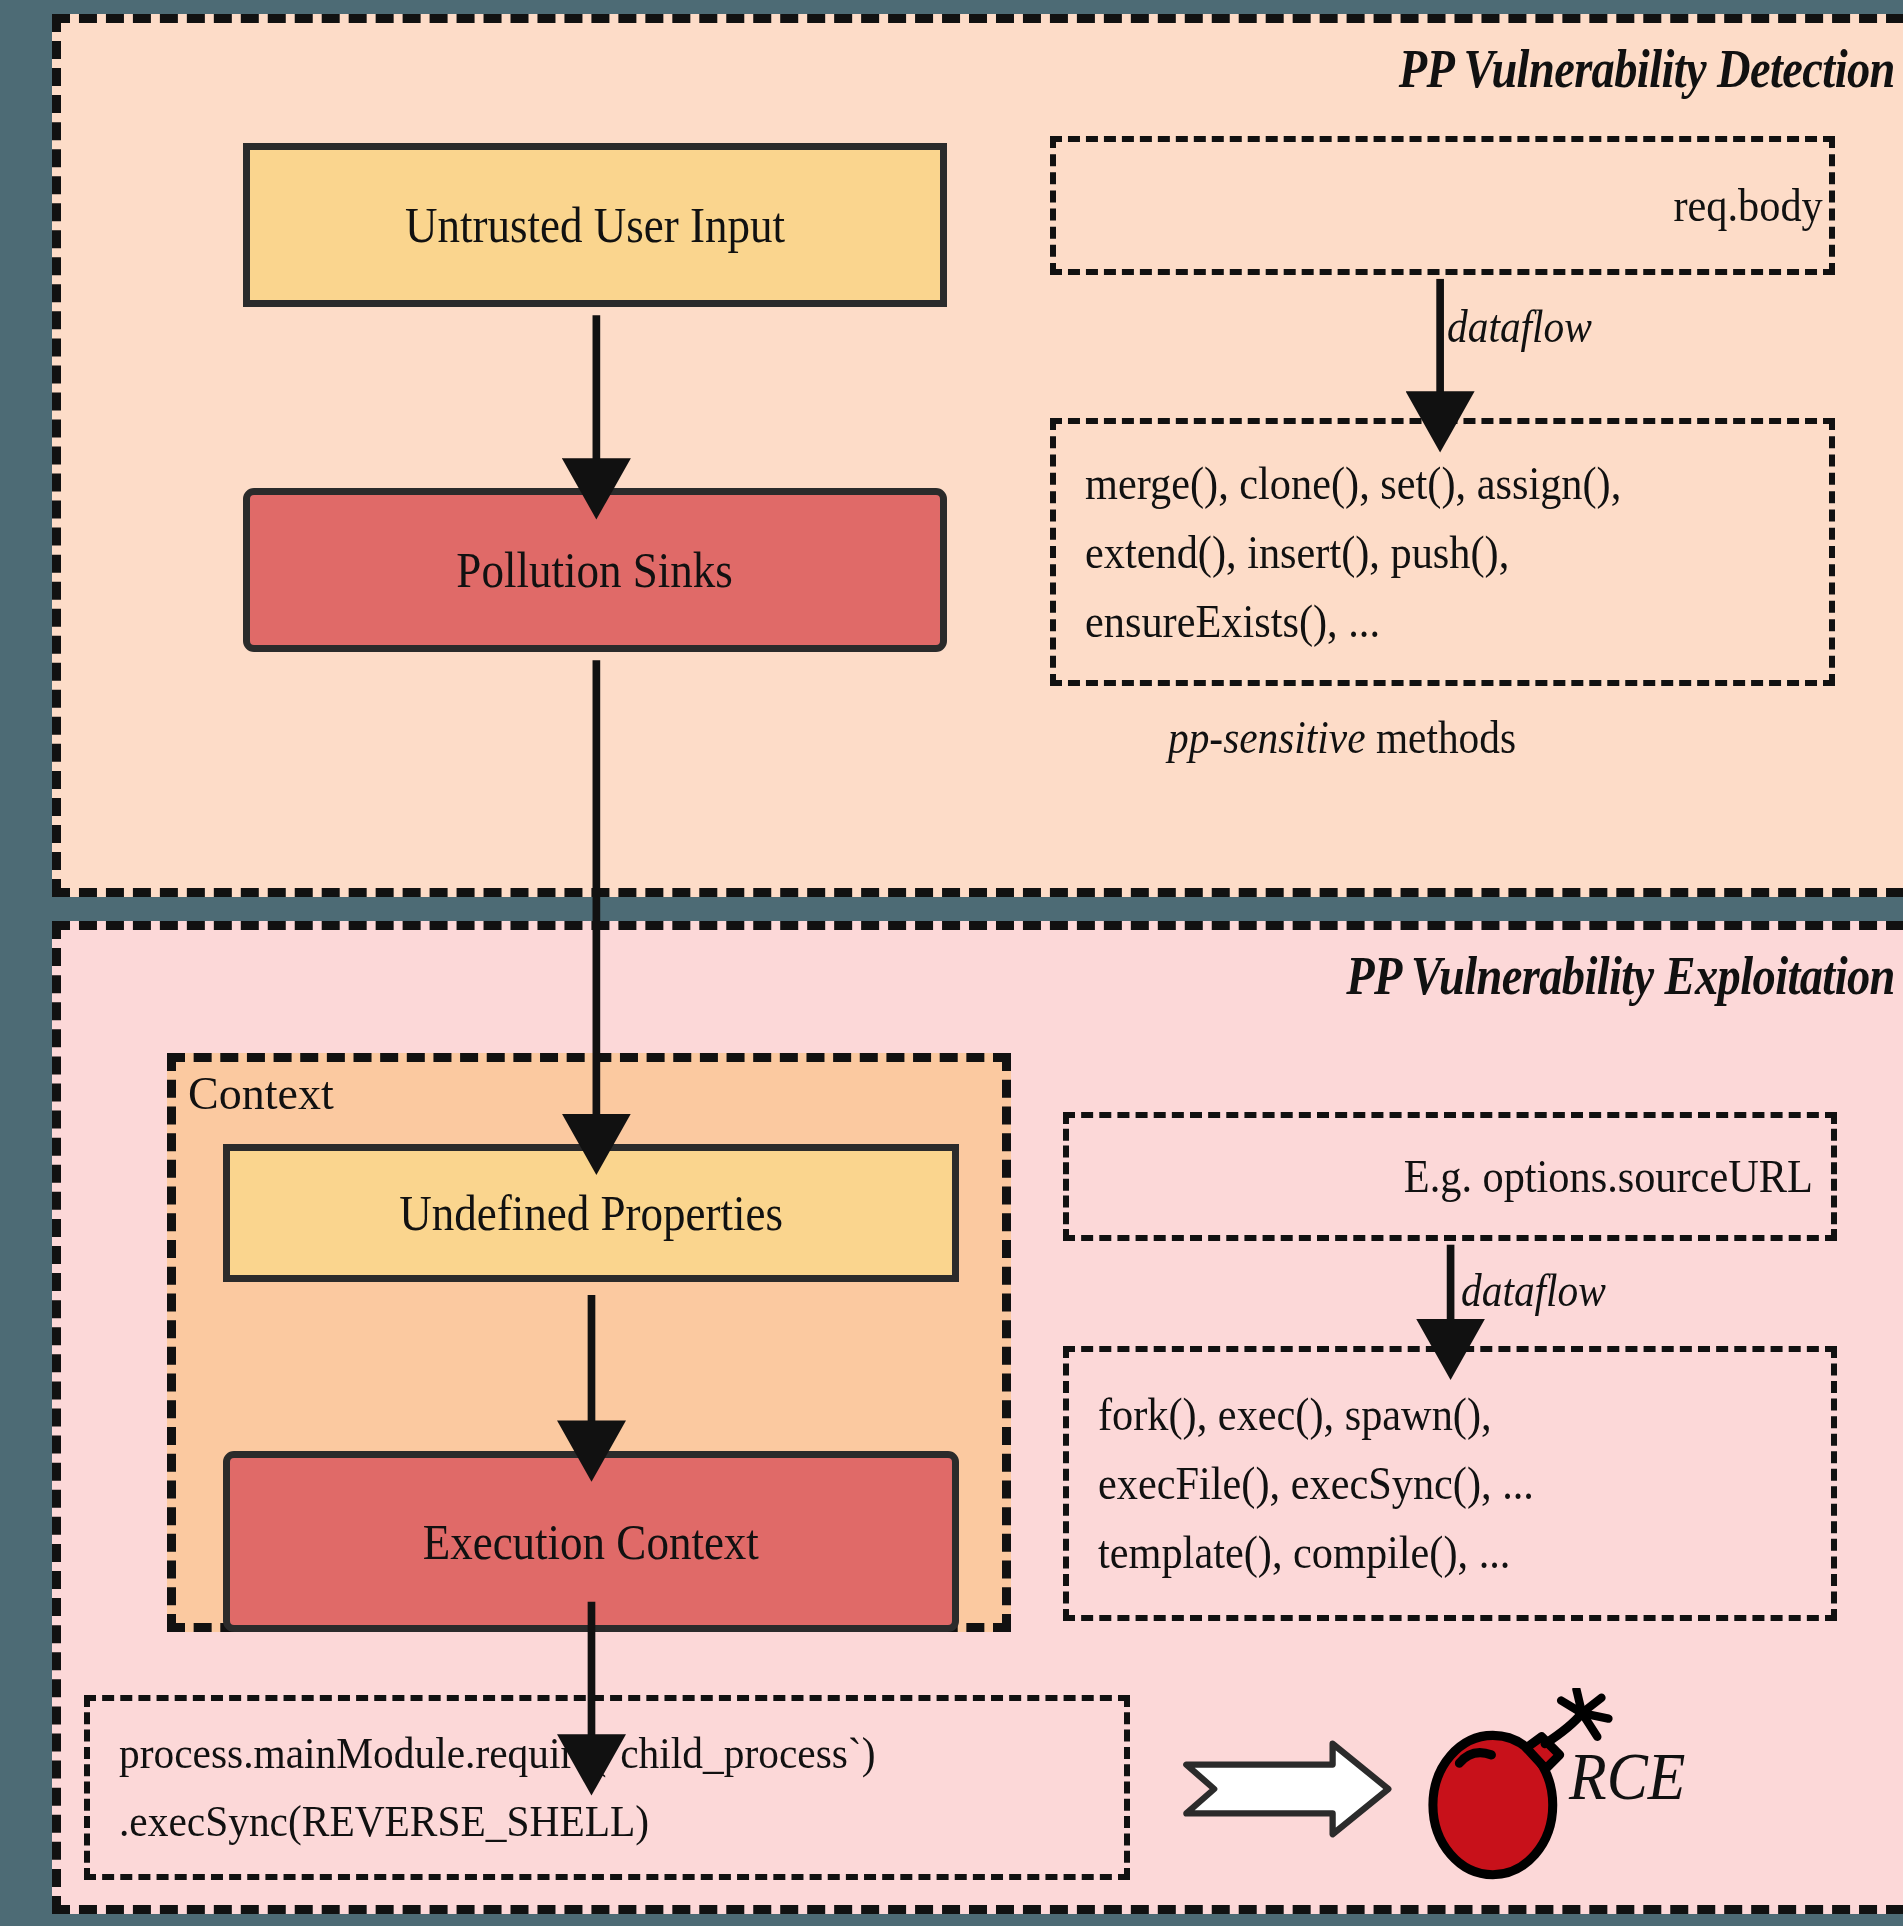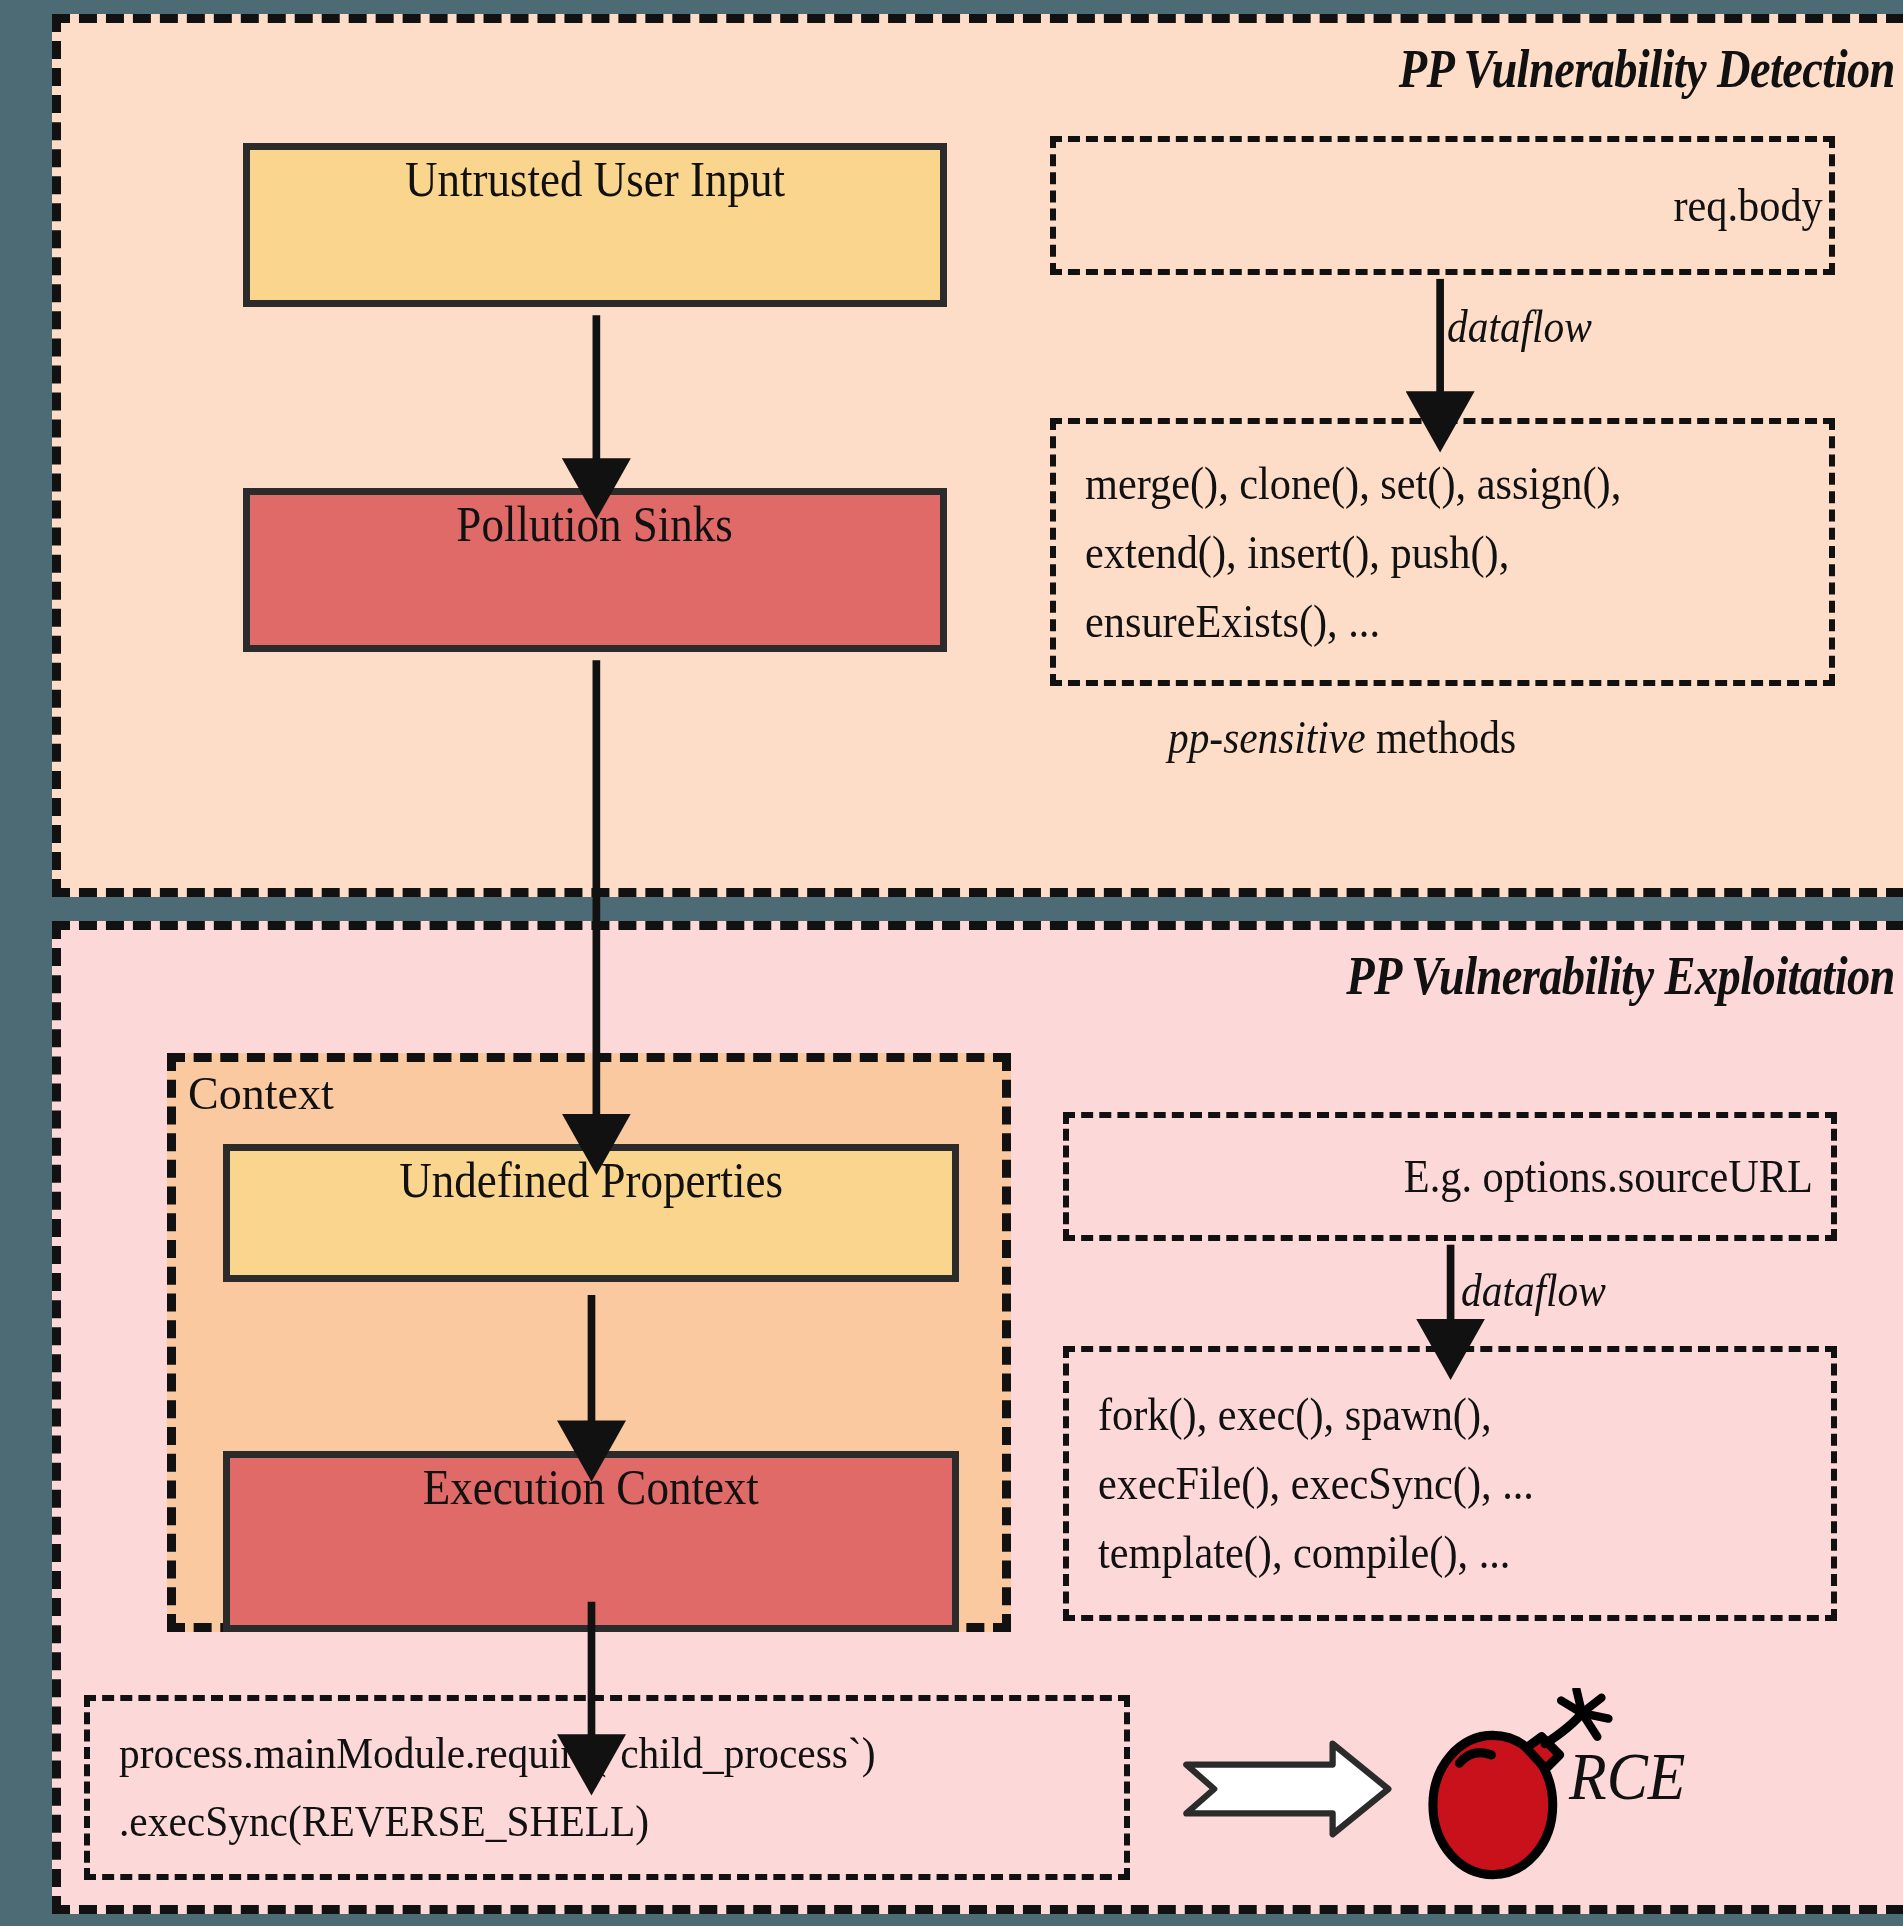--- a/index.html
+++ b/index.html
@@ -38,40 +38,40 @@
   #gadgets-label{
     position:absolute;left:188px;top:1067px;
     font-size:46px;color:#111;font-family:"Liberation Serif",serif;
     white-space:nowrap;
   }
 
   
   .card{
     position:absolute;box-sizing:border-box;
     border:7.7px solid #2b2b2b;
-    display:flex;justify-content:center;
+    display:flex;align-items:center;justify-content:center;
   }
   .card::before{
     content:"";position:absolute;left:5.6px;top:-15.3px;
     width:100%;height:15.3px;
     background:#d9c3b6;border:2.1px solid #b8a89d;
     box-sizing:border-box;z-index:-1;
   }
   .card::after{
     content:"";position:absolute;right:-14px;top:-9.8px;
     width:14px;height:100%;
     background:#d9c3b6;border:2.1px solid #b8a89d;
     box-sizing:border-box;z-index:-1;
   }
   .card span{
     font-size:50px;color:#111;white-space:nowrap;
     transform:scaleX(.9);
   }
   .card.yellow{background:#fad58e;}
-  .card.red{background:#e06a68;}
+  .card.red{background:#e06a68;border-radius:11px;}
 
   #box-untrusted{left:243px;top:143px;width:704px;height:164px;}
   #box-sinks{left:243px;top:488px;width:704px;height:164px;}
   #box-undefined{left:223px;top:1144px;width:736px;height:138px;}
   #box-execctx{left:223px;top:1451px;width:736px;height:181px;}
 
   
   .dbox{
     position:absolute;box-sizing:border-box;
     border:6.3px dashed #111;

